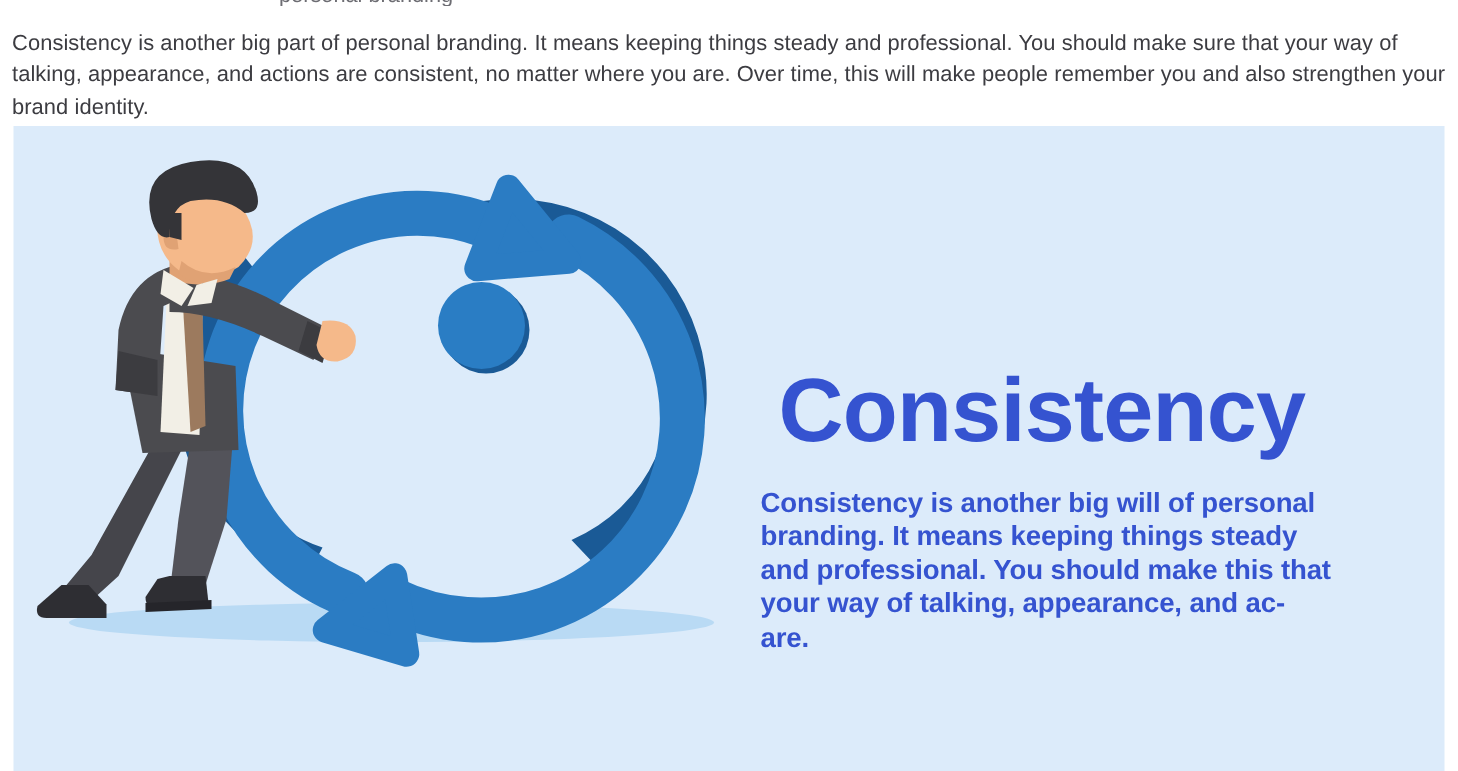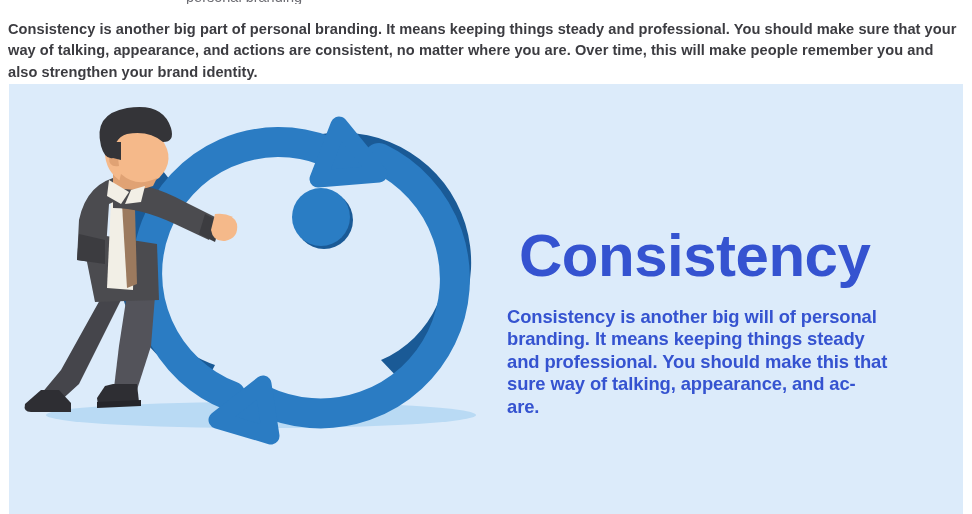--- a/index.html
+++ b/index.html
@@ -34,21 +34,21 @@
   
   .intro {
     position: absolute;
     left: 8px;
     top: 4px;
     width: 958px;
     color: #3c3c41;
     font-size: 14.6px;
     line-height: 21.5px;
     letter-spacing: 0.05px;
-    font-weight: 700;
+    font-weight: 400;
   }
 
   
   .card {
     position: absolute;
     left: 9px;
     top: 84px;
     width: 954px;
     height: 440px;
     background: #dcebfa;
@@ -62,21 +62,21 @@
     top: 0px;
     width: 490px;
     height: 440px;
   }
   .illo svg { display: block; }
 
   
   .copy {
     position: absolute;
     left: 498px;
-    top: 140px;
+    top: 158px;
     width: 430px;
   }
   .headline {
     color: #3553d0;
     font-size: 60px;
     line-height: 64px;
     font-weight: 700;
     letter-spacing: -0.5px;
     margin: 0 0 18px 12px;
   }
@@ -184,18 +184,18 @@
       </g>
     </svg>
   </div>
 
   <div class="copy">
     <h1 class="headline">Consistency</h1>
     <p class="subcopy">
       <span>Consistency is another big will of personal</span>
       <span>branding. It means keeping things steady</span>
       <span>and professional. You should make this that</span>
-      <span>sure way of talking, appearance, and ac-</span>
+      <span>your way of talking, appearance, and ac-</span>
       <span>are.</span>
     </p>
   </div>
 
 </section>
 
 </body></html>

